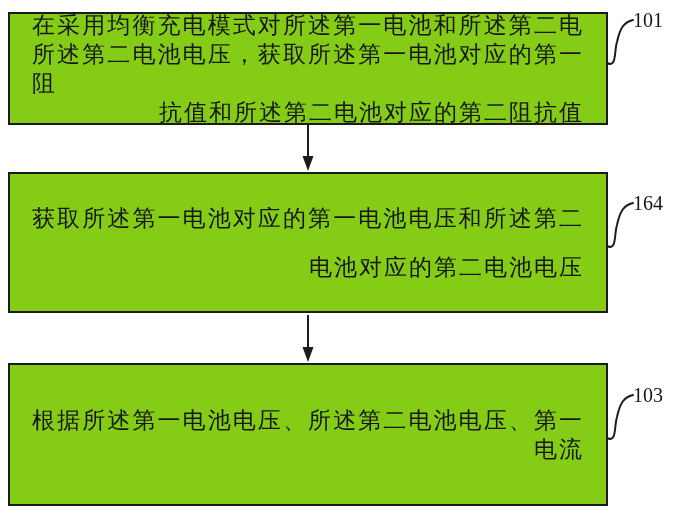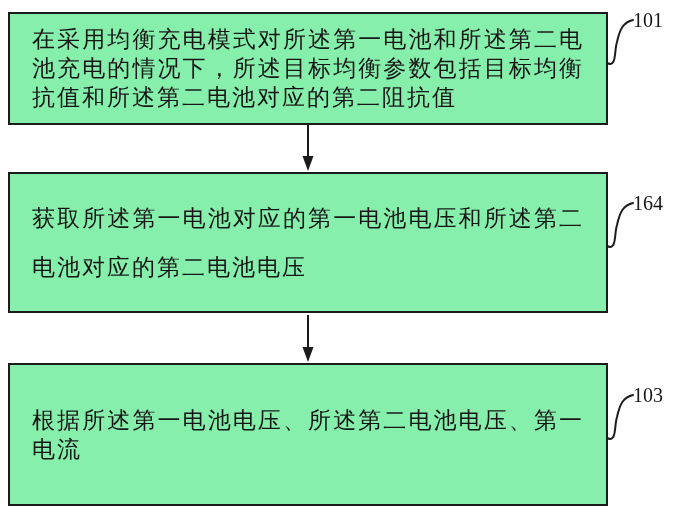--- a/index.html
+++ b/index.html
@@ -12,21 +12,21 @@
       position: relative;
       width: 674px; height: 517px;
       background: #ffffff;
       overflow: hidden;
     }
     .flow-box {
       position: absolute;
       left: 8px;
       width: 600px;
       border: 2px solid #1b1b1b;
-      background: #86efac;
+      background: #84cc16;
       display: flex;
       flex-direction: column;
       justify-content: center;
       padding: 0 22px;
     }
     .box-1 { top: 12px;  height: 113px; }
     .box-2 { top: 172px; height: 141px; gap: 20px; }
     .box-3 { top: 363px; height: 143px; }
     .txt-line {
       font-size: 23px;
@@ -34,38 +34,38 @@
       letter-spacing: 2px;
       color: #161616;
       white-space: nowrap;
     }
     .txt-line.j {
       white-space: normal;
       text-align: justify;
       text-align-last: justify;
       text-justify: inter-character;
     }
-    .txt-line.c { text-align: left; }
+    .txt-line.c { text-align: right; }
     .ref-label {
       position: absolute;
       font-size: 20px;
       line-height: 24px;
       color: #161616;
       font-family: "Liberation Serif", serif;
     }
     .arrow-svg, .leader-svg { position: absolute; display: block; }
   </style>
 </head>
 <body>
 
 <div class="canvas">
 
   <div class="flow-box box-1">
     <div class="txt-line j">在采用均衡充电模式对所述第一电池和所述第二电</div>
-    <div class="txt-line j">池充电的情况下，所述目标均衡参数包括目标均衡</div>
+    <div class="txt-line j">所述第二电池电压，获取所述第一电池对应的第一阻</div>
     <div class="txt-line c">抗值和所述第二电池对应的第二阻抗值</div>
   </div>
 
   <svg class="arrow-svg" style="left:300px; top:125px;" width="16" height="46" viewBox="0 0 16 46">
     <line x1="8" y1="0" x2="8" y2="33" stroke="#1b1b1b" stroke-width="2"></line>
     <polygon points="2.5,31 13.5,31 8,46" fill="#1b1b1b"></polygon>
   </svg>
 
   <div class="flow-box box-2">
     <div class="txt-line j">获取所述第一电池对应的第一电池电压和所述第二</div>

